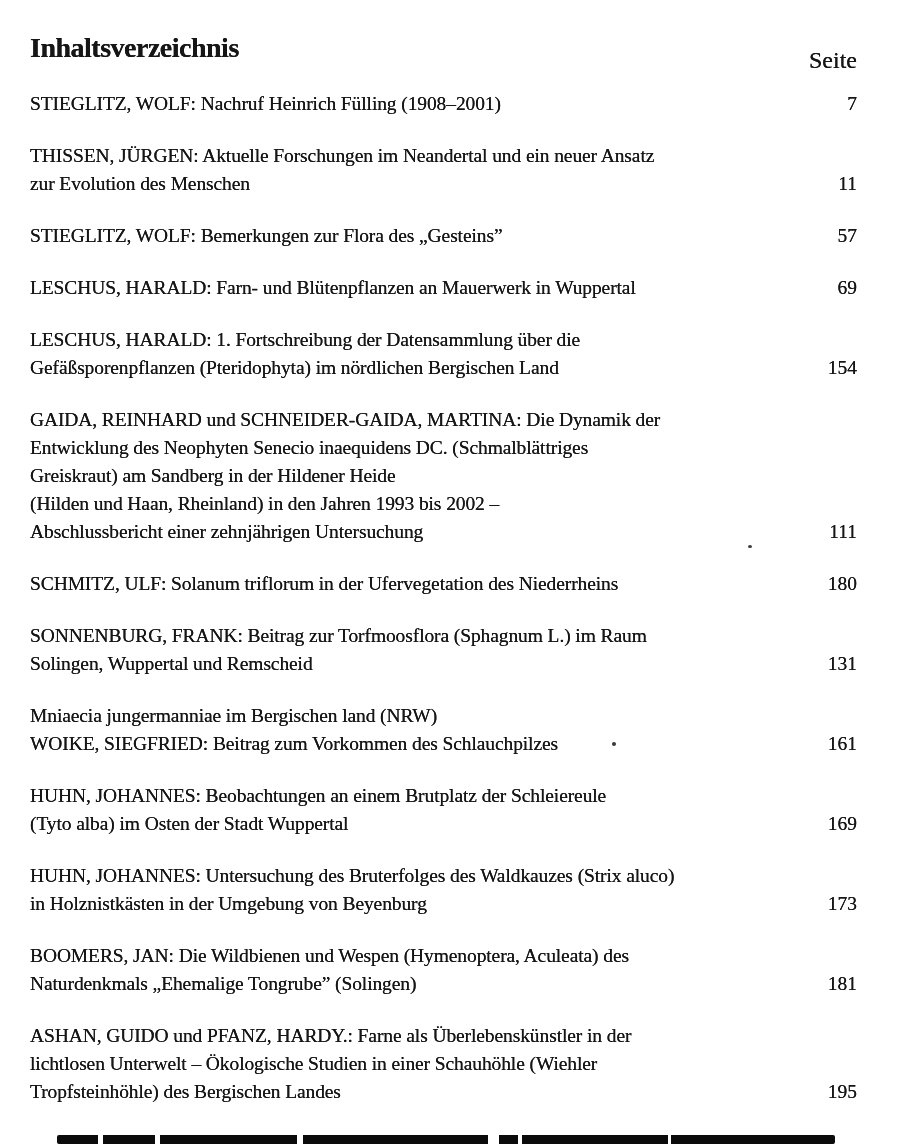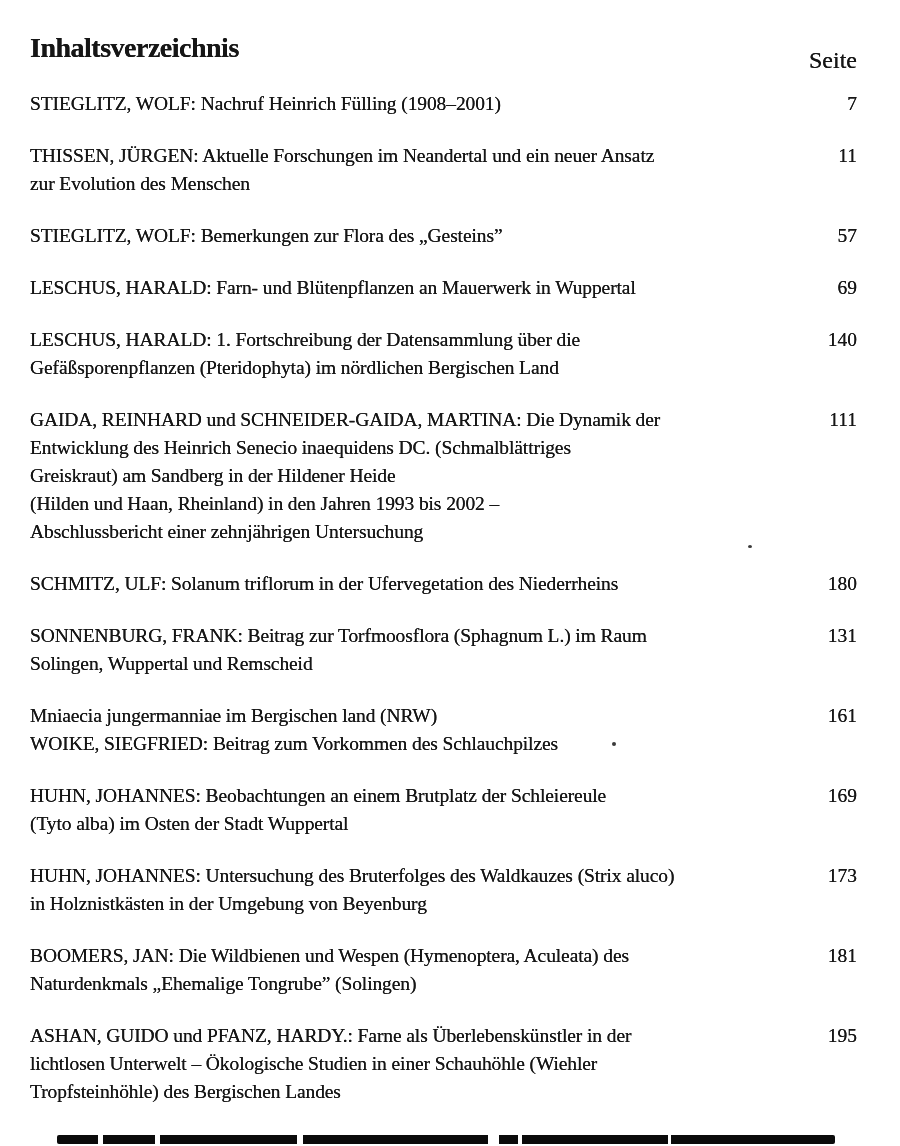--- a/index.html
+++ b/index.html
@@ -41,21 +41,21 @@
     font-size: 24px;
     line-height: 1;
     transform: translateY(8px);
     text-shadow: 0 0 0.3px #161616;
   }
   .entries {
     margin-top: 26px;
   }
   .entry {
     display: flex;
-    align-items: flex-start;
+    align-items: flex-end;
     margin-bottom: 24px;
   }
   .entry-title {
     flex: 1;
     font-size: 19.5px;
     line-height: 28px;
     letter-spacing: -0.1px;
     padding-right: 18px;
     text-shadow: 0 0 0.35px #1a1a1a;
   }
@@ -127,26 +127,26 @@
         <div class="entry-title">
           <span class="line"><span>LESCHUS, HARALD: Farn- und Blütenpflanzen an Mauerwerk in Wuppertal</span></span>
         </div>
         <div class="entry-page">69</div>
       </div>
       <div class="entry">
         <div class="entry-title">
           <span class="line"><span>LESCHUS, HARALD: 1. Fortschreibung der Datensammlung über die</span></span>
           <span class="line"><span>Gefäßsporenpflanzen </span><span class="it">(Pteridophyta)</span><span> im nördlichen Bergischen Land</span></span>
         </div>
-        <div class="entry-page">140</div>
+        <div class="entry-page">154</div>
       </div>
       <div class="entry">
         <div class="entry-title">
           <span class="line"><span>GAIDA, REINHARD und SCHNEIDER-GAIDA, MARTINA: Die Dynamik der</span></span>
-          <span class="line"><span>Entwicklung des Heinrich </span><span class="it">Senecio inaequidens</span><span> DC. (Schmalblättriges</span></span>
+          <span class="line"><span>Entwicklung des Neophyten </span><span class="it">Senecio inaequidens</span><span> DC. (Schmalblättriges</span></span>
           <span class="line"><span>Greiskraut) am Sandberg in der Hildener Heide</span></span>
           <span class="line"><span>(Hilden und Haan, Rheinland) in den Jahren 1993 bis 2002 –</span></span>
           <span class="line"><span>Abschlussbericht einer zehnjährigen Untersuchung</span></span>
         </div>
         <div class="entry-page">111</div>
       </div>
       <div class="entry">
         <div class="entry-title">
           <span class="line"><span>SCHMITZ, ULF: </span><span class="it">Solanum triflorum</span><span> in der Ufervegetation des Niederrheins</span></span>
         </div>

